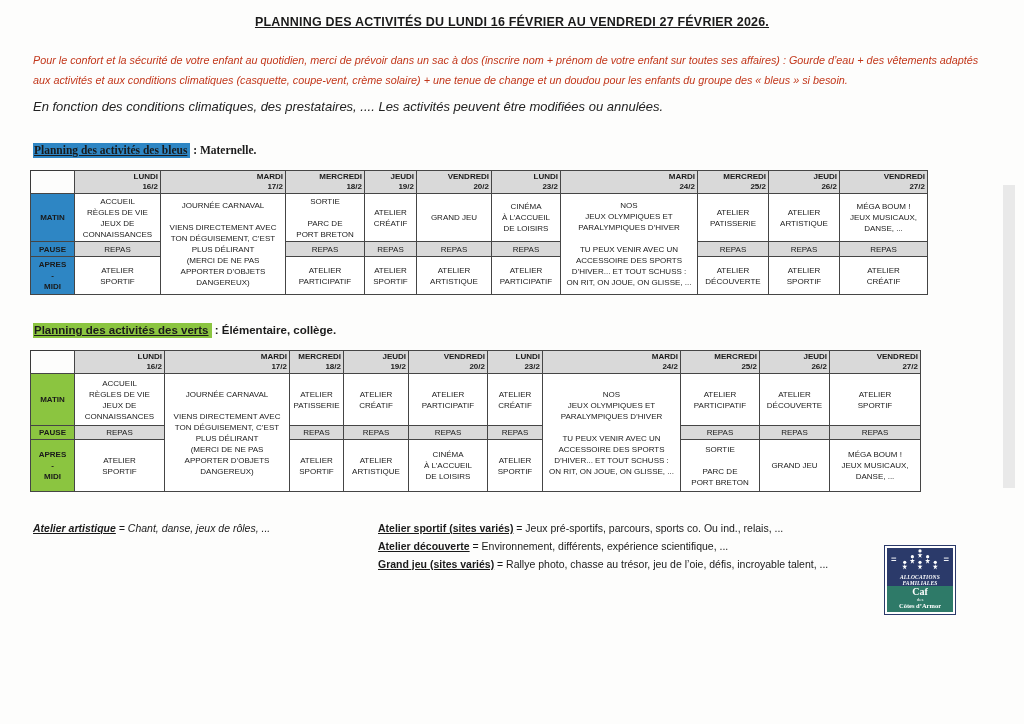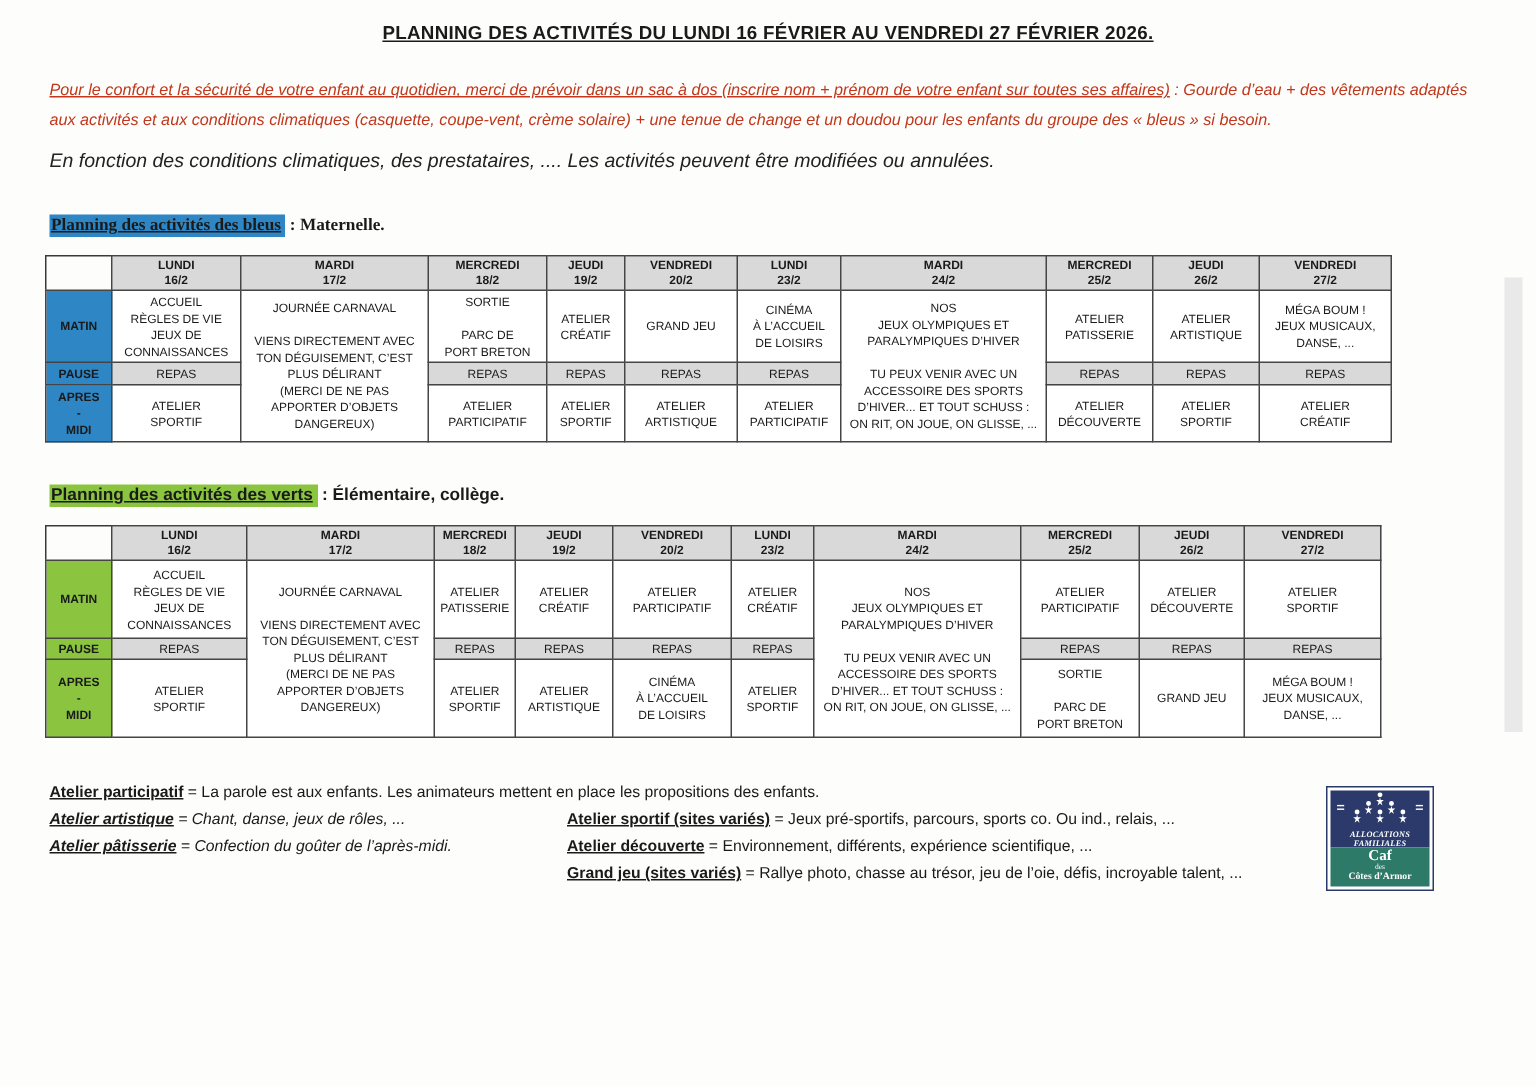--- a/index.html
+++ b/index.html
@@ -14,41 +14,41 @@
     font-family:"Liberation Sans",sans-serif;
   }
   .page-title{
     margin-top:15px;text-align:center;
     font-size:12.5px;font-weight:bold;text-decoration:underline;letter-spacing:.2px;
   }
   .red-notice{
     margin:21px 33px 0 33px;width:956px;
     font-style:italic;font-size:10.8px;line-height:20px;color:var(--red-text);
   }
-  .red-notice .u{text-decoration:underline;}
+  .red-notice .u{}
   .conditions-note{
     margin:9px 33px 0 33px;font-style:italic;font-size:13px;color:#222;
   }
   .section-title{margin:0 0 0 33px;font-size:11.5px;font-weight:bold;}
   .section-title-bleus{margin-top:30px;font-family:Liberation Serif, serif;}
   .section-title-verts{margin-top:29px;}
   .section-title .hl{text-decoration:underline;padding:1px 3px 2px 1px;}
   .hl-blue{background:var(--accent-blue);}
   .hl-green{background:var(--accent-green);}
   .planning{
     border-collapse:collapse;table-layout:fixed;margin:14px 0 0 30px;
     border:1.5px solid #3a3a3a;
   }
   .planning th,.planning td{
     border:1px solid #454545;text-align:center;vertical-align:middle;
     font-size:8px;line-height:11px;padding:1px 2px;
   }
   .planning thead tr{height:23px;}
   .day-head{background:var(--header-grey);font-weight:bold;}
-  .day-head div{line-height:10px;}
+  .day-head div{line-height:10px;text-align:right;}
   .corner{border:none !important;background:transparent;width:44px;}
   .rowlabel{width:44px;font-weight:bold;font-size:8.5px;white-space:pre-line;}
   .t-bleus .rowlabel{background:var(--accent-blue);}
   .t-verts .rowlabel{background:var(--accent-green);}
   .cell{background:#fff;white-space:pre-line;}
   .repas{background:var(--header-grey);}
   .merged{white-space:pre-line;}
   .t-bleus .row-matin{height:48px;}
   .t-bleus .row-pause{height:15px;}
   .t-bleus .row-pm{height:38px;}
@@ -57,21 +57,21 @@
   .t-verts .row-pm{height:52px;}
   .ateliers{margin:27px 33px 0 33px;font-size:10.5px;}
   .ateliers-heading{font-weight:bold;font-size:11px;margin-bottom:15px;}
   .ateliers-heading .u{text-decoration:underline;}
   .atl-line{line-height:18px;}
   .atl-grid{display:flex;}
   .atl-left{width:345px;flex:0 0 345px;font-style:italic;}
   .atl-right{flex:1;}
   .term{font-weight:bold;text-decoration:underline;}
   .caf-logo{
-    position:absolute;left:884px;top:524px;width:72px;height:70px;
+    position:absolute;left:884px;top:545px;width:72px;height:70px;
     background:#fff;border:1px solid var(--logo-navy);padding:2px;
   }
   .logo-top{
     background:var(--logo-navy);height:38px;text-align:center;
     padding-top:1px;overflow:hidden;
   }
   .logo-alloc{
     color:#fff;font-family:"Liberation Serif",serif;font-style:italic;
     font-size:5.5px;line-height:6px;letter-spacing:.2px;font-weight:bold;
   }
@@ -338,25 +338,23 @@
 PORT BRETON</td>
         <td class="cell">GRAND JEU</td>
         <td class="cell">MÉGA BOUM !
 JEUX MUSICAUX,
 DANSE, ...</td>
       </tr>
   </tbody>
 </table>
 
 <div class="ateliers">
-  <div class="atl-line"><span class="term">Atelier participatif</span><span> = La parole est aux enfants. Les animateurs mettent en place les propositions des enfants.</span></div>
   <div class="atl-grid">
     <div class="atl-left">
       <div class="atl-line"><span class="term">Atelier artistique</span><span> = Chant, danse, jeux de rôles, ...</span></div>
-      <div class="atl-line"><span class="term">Atelier pâtisserie</span><span> = Confection du goûter de l’après-midi.</span></div>
     </div>
     <div class="atl-right">
       <div class="atl-line"><span class="term">Atelier sportif (sites variés)</span><span> = Jeux pré-sportifs, parcours, sports co. Ou ind., relais, ...</span></div>
       <div class="atl-line"><span class="term">Atelier découverte</span><span> = Environnement, différents, expérience scientifique, ...</span></div>
       <div class="atl-line"><span class="term">Grand jeu (sites variés)</span><span> = Rallye photo, chasse au trésor, jeu de l’oie, défis, incroyable talent, ...</span></div>
     </div>
   </div>
 </div>
 
 <div class="caf-logo">

